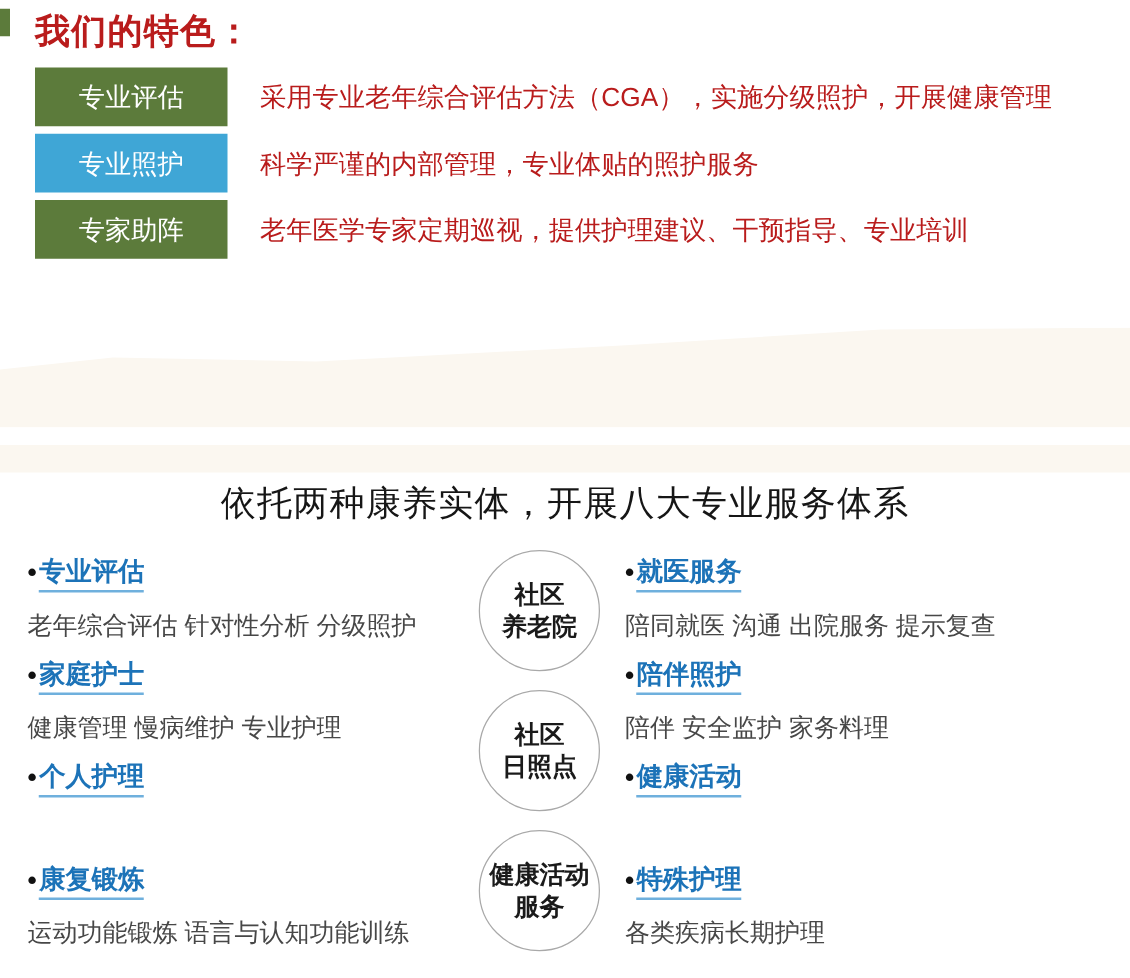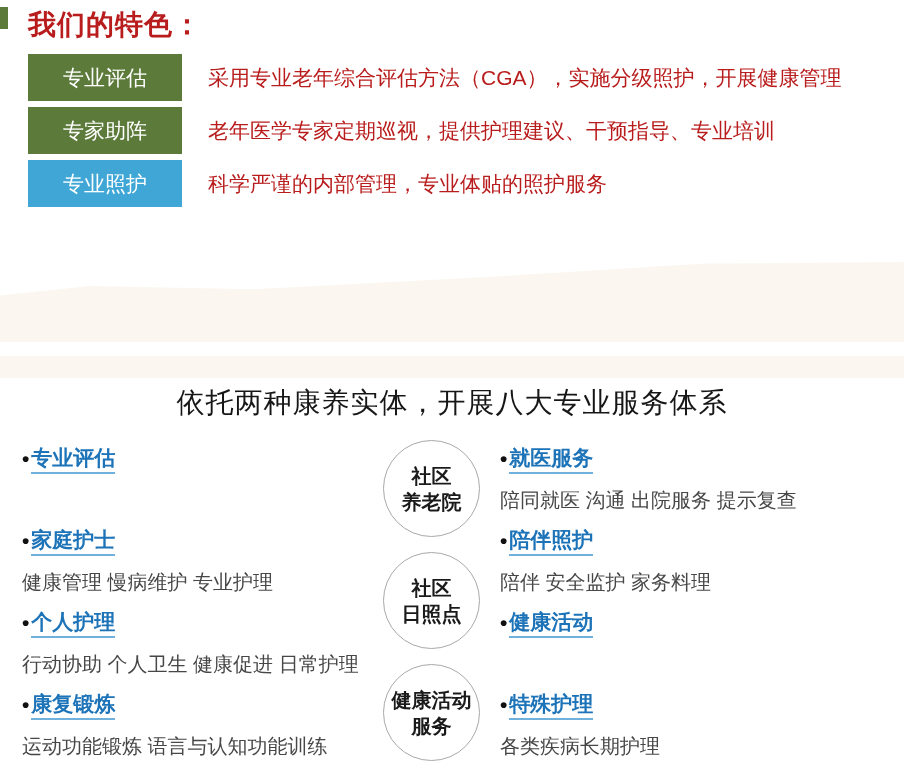--- a/index.html
+++ b/index.html
@@ -84,58 +84,58 @@
 <div class="features">
   <div class="features-title">我们的特色：</div>
   <div class="feature-rows">
 
     <div class="feature-row">
       <div class="feature-tag tag-green">专业评估</div>
       <div class="feature-desc">采用专业老年综合评估方法（CGA），实施分级照护，开展健康管理</div>
     </div>
 
     <div class="feature-row">
-      <div class="feature-tag tag-green">专家助阵</div>
-      <div class="feature-desc">老年医学专家定期巡视，提供护理建议、干预指导、专业培训</div>
+      <div class="feature-tag tag-blue">专业照护</div>
+      <div class="feature-desc">科学严谨的内部管理，专业体贴的照护服务</div>
     </div>
 
     <div class="feature-row">
-      <div class="feature-tag tag-blue">专业照护</div>
-      <div class="feature-desc">科学严谨的内部管理，专业体贴的照护服务</div>
+      <div class="feature-tag tag-green">专家助阵</div>
+      <div class="feature-desc">老年医学专家定期巡视，提供护理建议、干预指导、专业培训</div>
     </div>
 
 
   </div>
 </div>
 
 <div class="services-title">依托两种康养实体，开展八大专业服务体系</div>
 
 <div class="svc-col-left">
 
   <div class="svc-block">
     <div class="svc-head">
       <span class="svc-bullet">•</span>
       <a class="svc-link">专业评估</a>
     </div>
+    <div class="svc-desc">老年综合评估 针对性分析 分级照护</div>
   </div>
 
   <div class="svc-block">
     <div class="svc-head">
       <span class="svc-bullet">•</span>
       <a class="svc-link">家庭护士</a>
     </div>
     <div class="svc-desc">健康管理 慢病维护 专业护理</div>
   </div>
 
   <div class="svc-block">
     <div class="svc-head">
       <span class="svc-bullet">•</span>
       <a class="svc-link">个人护理</a>
     </div>
-    <div class="svc-desc">行动协助 个人卫生 健康促进 日常护理</div>
   </div>
 
   <div class="svc-block">
     <div class="svc-head">
       <span class="svc-bullet">•</span>
       <a class="svc-link">康复锻炼</a>
     </div>
     <div class="svc-desc">运动功能锻炼 语言与认知功能训练</div>
   </div>
 

